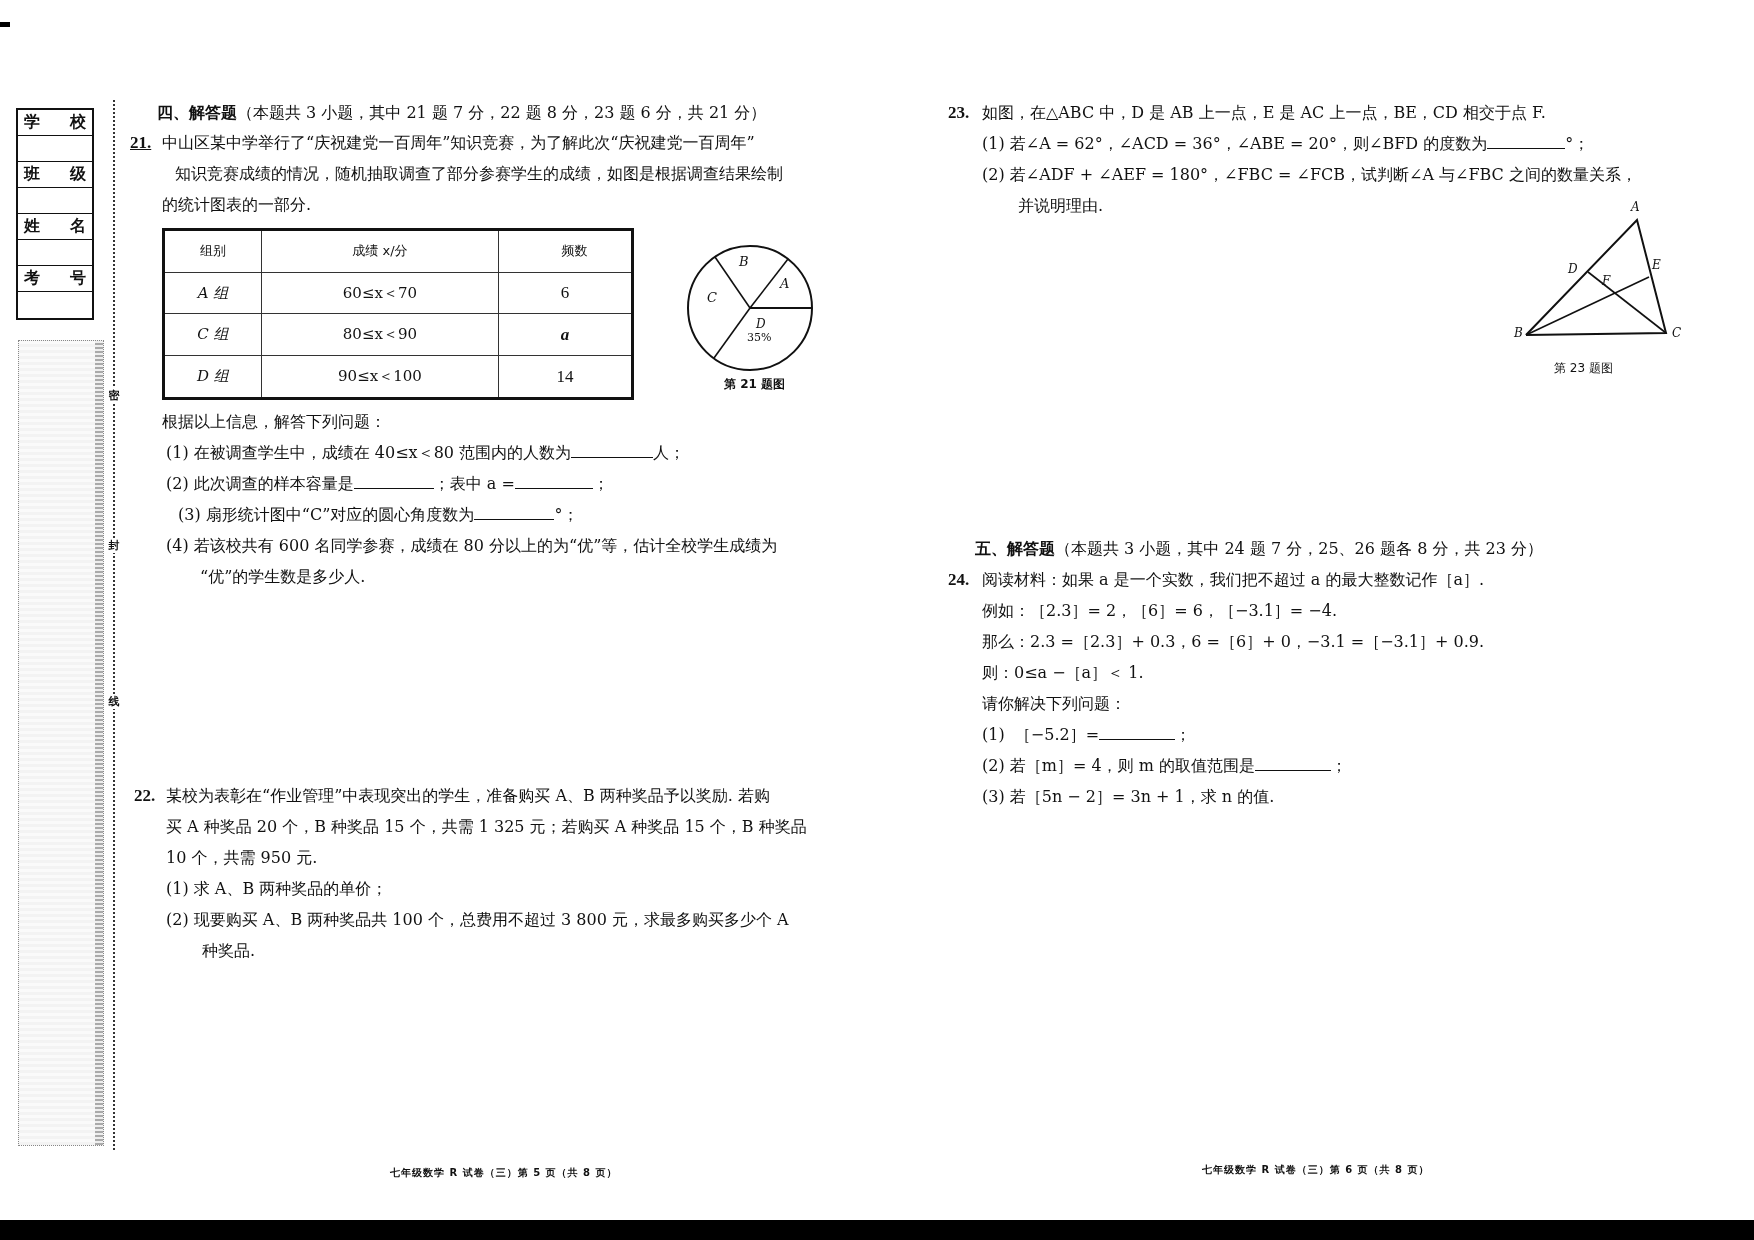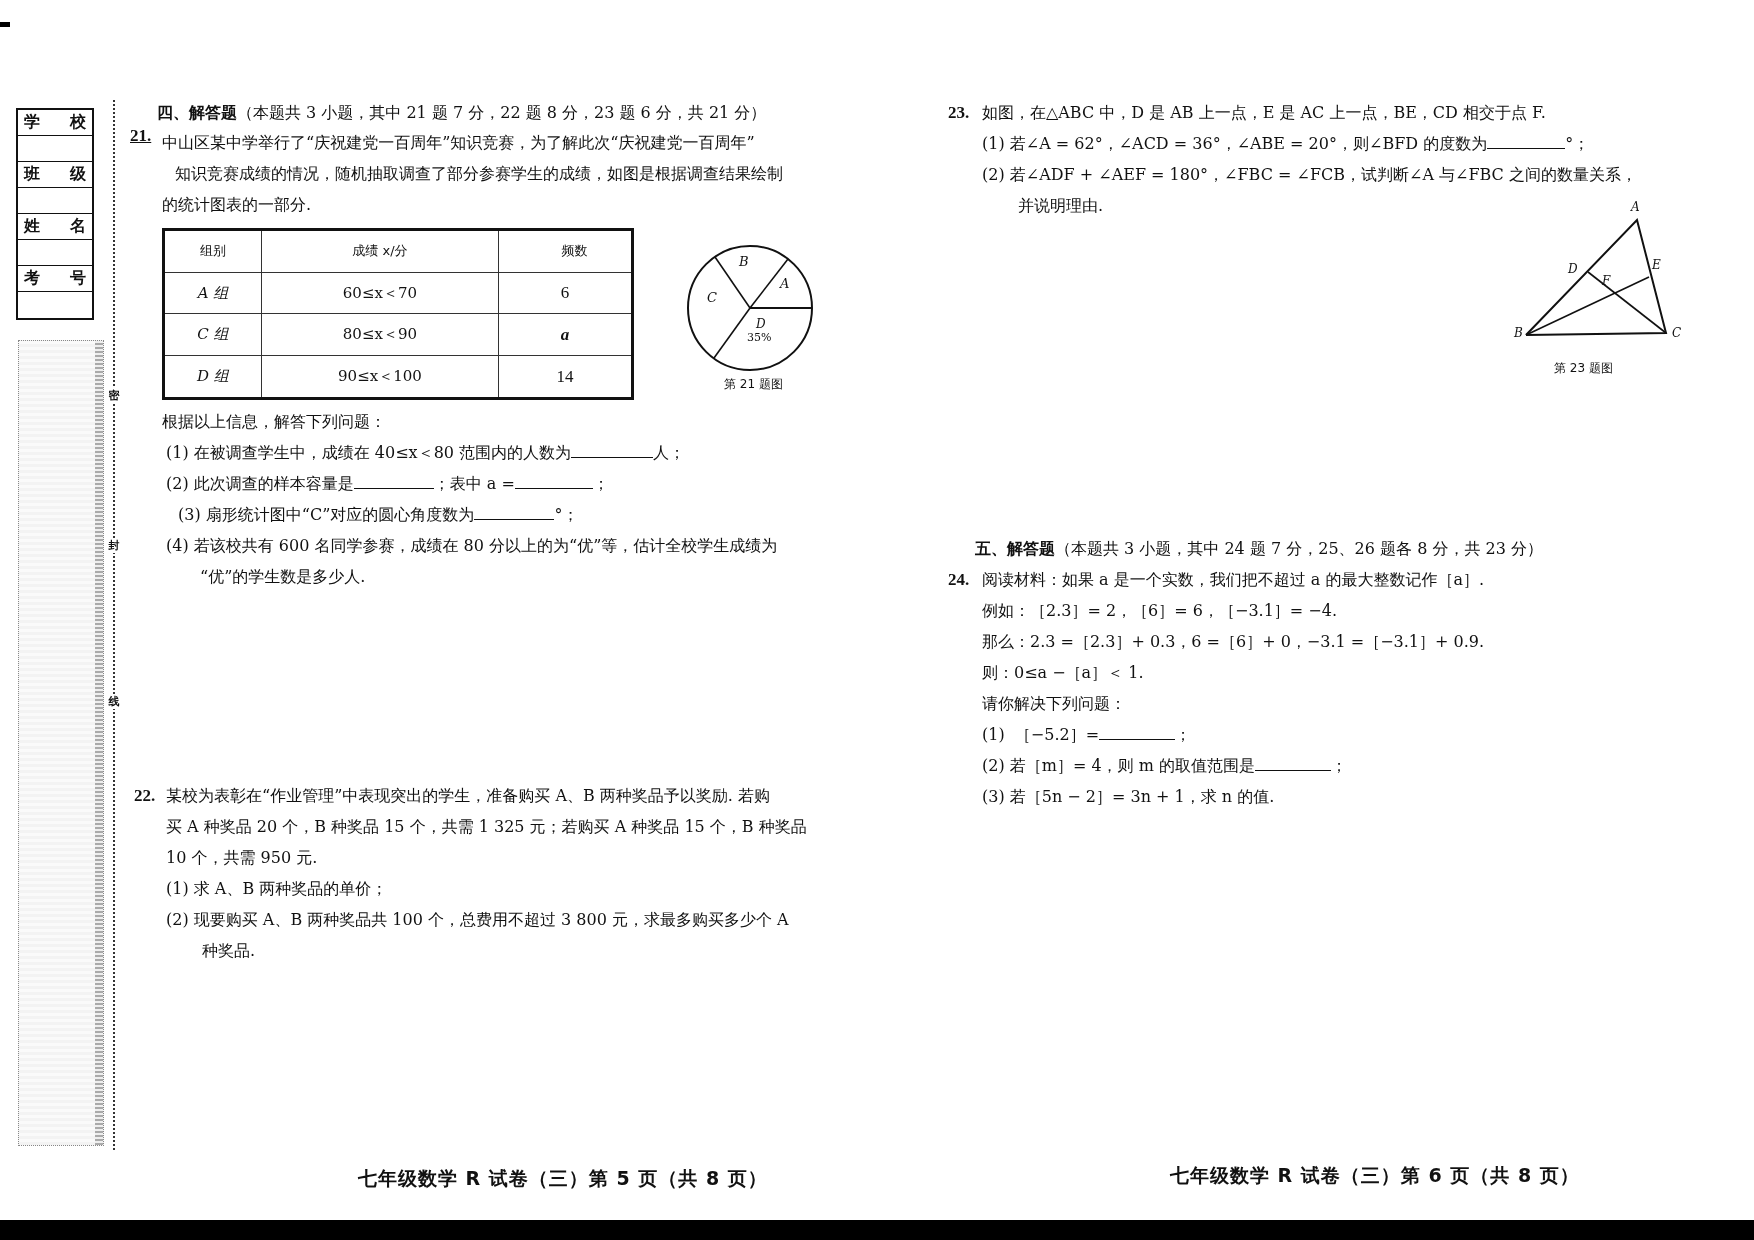--- a/index.html
+++ b/index.html
@@ -29,23 +29,23 @@
   .b { font-weight:bold;margin-left:27px; }
   .qnum { font-weight:bold; font-family:"Liberation Serif", serif; font-size:17px; }
   .i { font-style:italic; }
   .blank { display:inline-block; border-bottom:1px solid #111; height:14px; vertical-align:baseline; }
   .sans { font-family:"DejaVu Sans", sans-serif; }
 
   
   table.freq { border-collapse:collapse; position:absolute; left:162px; top:228px; width:472px; height:172px; border:3px solid #111; }
   table.freq td { border:1px solid #333; text-align:center; font-size:15px; height:34px; }
   table.freq td.num { font-size:17px; font-family:"Liberation Serif", serif; }
-  .fig-cap { font-size:12px; font-weight:normal; font-family:"DejaVu Sans", sans-serif; }
+  .fig-cap { font-size:12px; font-weight:bold; font-family:"DejaVu Sans", sans-serif; }
 
-  .footer { font-size:19px; font-weight:bold; font-family:"DejaVu Sans", sans-serif; letter-spacing:1px; }
+  .footer { font-size:10px; font-weight:bold; font-family:"DejaVu Sans", sans-serif; letter-spacing:1px;margin-left:32px; }
 </style>
 </head>
 <body>
 
 <div class="abs corner-mark"></div>
 <div class="abs bottom-bar"></div>
 
 <div class="abs info-box">
   <div class="info-row">
       <span>学</span>
@@ -71,21 +71,21 @@
 <div class="abs stub"></div>
 <div class="abs seal-line"></div>
 <div class="abs seal-char" style="top:388px;">密</div>
 <div class="abs seal-char" style="top:538px;">封</div>
 <div class="abs seal-char" style="top:694px;">线</div>
 
 <div class="abs t" style="left:130px; top:103px;">
   <span class="b sans">四、解答题</span><span>（本题共 3 小题，其中 21 题 7 分，22 题 8 分，23 题 6 分，共 21 分）</span>
 </div>
 
-<div class="abs qnum" style="left:130px; top:126px;text-decoration:underline;">21.</div>
+<div class="abs qnum" style="left:130px; top:133px;text-decoration:underline;">21.</div>
 <div class="abs t" style="left:162px; top:133px;">中山区某中学举行了“庆祝建党一百周年”知识竞赛，为了解此次“庆祝建党一百周年”</div>
 <div class="abs t" style="left:162px; top:164px;margin-left:13px;">知识竞赛成绩的情况，随机抽取调查了部分参赛学生的成绩，如图是根据调查结果绘制</div>
 <div class="abs t" style="left:162px; top:195px;">的统计图表的一部分.</div>
 
 <table class="freq">
   <tbody>
       <tr>
     <td class="sans" style="font-size:13px;">组别</td>
     <td class="sans" style="font-size:13px;">成绩 x/分</td>
     <td class="sans" style="font-size:13px;padding-left:20px;">频数</td>

